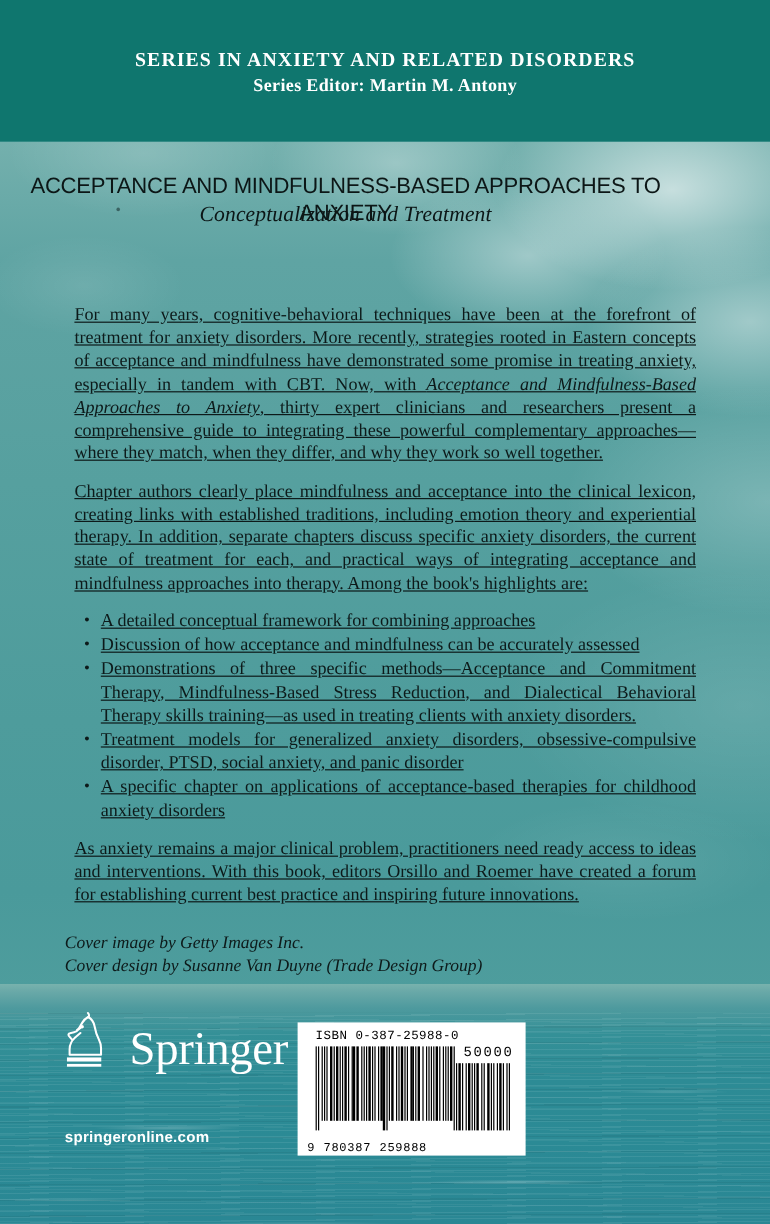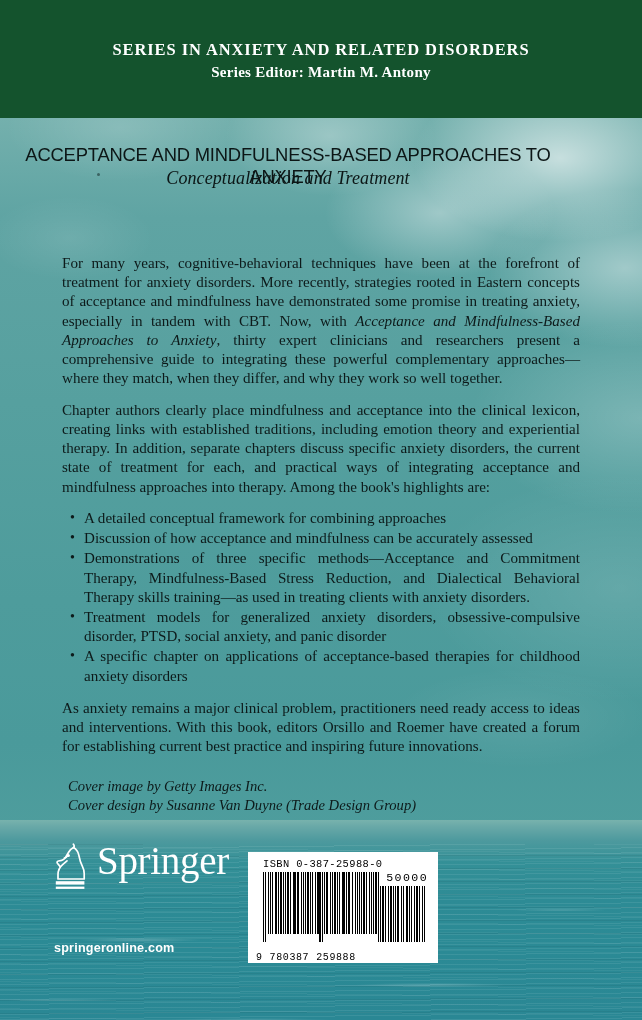--- a/index.html
+++ b/index.html
@@ -28,21 +28,21 @@
   .sky:after{
     content:"";position:absolute;inset:0;
     background:
       radial-gradient(ellipse 120px 60px at 70px 120px, rgba(255,255,255,.10), rgba(255,255,255,0) 70%),
       radial-gradient(ellipse 180px 70px at 520px 600px, rgba(255,255,255,.08), rgba(255,255,255,0) 72%);
   }
 
   
   .band{
     position:absolute;left:0;top:0;width:642px;height:118px;
-    background:#14532d;z-index:5;
+    background:#0f766e;z-index:5;
   }
   .band-inner{
     position:absolute;left:0;right:0;top:40px;text-align:center;color:#fff;
   }
   .series-title{
     font-family:"Liberation Serif", serif;
     font-size:16.5px;font-weight:bold;letter-spacing:.9px;
     line-height:1.25;
   }
   .series-editor{
@@ -84,39 +84,39 @@
   .editors i{
     font-family:"Liberation Serif", serif;
     font-style:italic;font-size:16px;
   }
 
   
   .blurb{
     position:absolute;left:62px;width:518px;top:136px;
     font-family:"Liberation Serif", serif;
     font-size:15.1px;line-height:1.275;
-    text-align:justify;color:#0d1a1a;
+    text-align:justify;color:#0d1a1a;text-decoration:underline;
   }
   .blurb p{margin:0 0 12px 0;}
   .blurb i{font-style:italic;}
 
   ul.highlights{
     margin:0 0 12px 0;padding:0 0 0 22px;list-style:none;
   }
   ul.highlights li{
     position:relative;margin:0 0 0 0;padding:0 0 1px 0;
     text-align:justify;
   }
   ul.highlights li:before{
     content:"\2022";position:absolute;left:-14px;top:0;
     font-size:14px;color:#0d1a1a;
   }
 
   .credits{
-    position:absolute;left:68px;top:659px;width:520px;
+    position:absolute;left:54px;top:659px;width:520px;
     font-family:"Liberation Serif", serif;
     font-style:italic;font-size:14.6px;line-height:1.3;color:#0d1a1a;
   }
 
   
   .ocean{
     position:absolute;left:0;top:820px;width:642px;height:200px;z-index:4;
     background:
       linear-gradient(180deg,
         #78b2ad 0px,#6aa9a8 6px,#4e9a9e 20px,#349097 42px,
@@ -142,21 +142,21 @@
       radial-gradient(ellipse 90px 3px at 140px 60px, rgba(255,255,255,.22), rgba(255,255,255,0) 70%),
       radial-gradient(ellipse 110px 3px at 430px 105px, rgba(255,255,255,.20), rgba(255,255,255,0) 70%),
       radial-gradient(ellipse 70px 2px at 560px 30px, rgba(255,255,255,.18), rgba(255,255,255,0) 70%),
       radial-gradient(ellipse 120px 3px at 250px 140px, rgba(255,255,255,.16), rgba(255,255,255,0) 70%),
       radial-gradient(ellipse 80px 2px at 60px 120px, rgba(255,255,255,.14), rgba(255,255,255,0) 70%);
   }
 
   
   .springer{
     position:absolute;left:52px;top:843px;z-index:8;
-    display:flex;gap:9px;
+    display:flex;align-items:flex-end;gap:20px;
   }
   .knight{width:36px;height:50px;display:block;}
   .springer-word{
     font-family:"Liberation Serif", serif;
     font-size:39px;color:#fff;line-height:.92;letter-spacing:-.3px;
   }
   .springer-url{
     position:absolute;left:54px;top:941px;z-index:8;
     font-family:"Liberation Sans", sans-serif;
     font-size:12.6px;font-weight:bold;color:#fff;letter-spacing:.2px;

